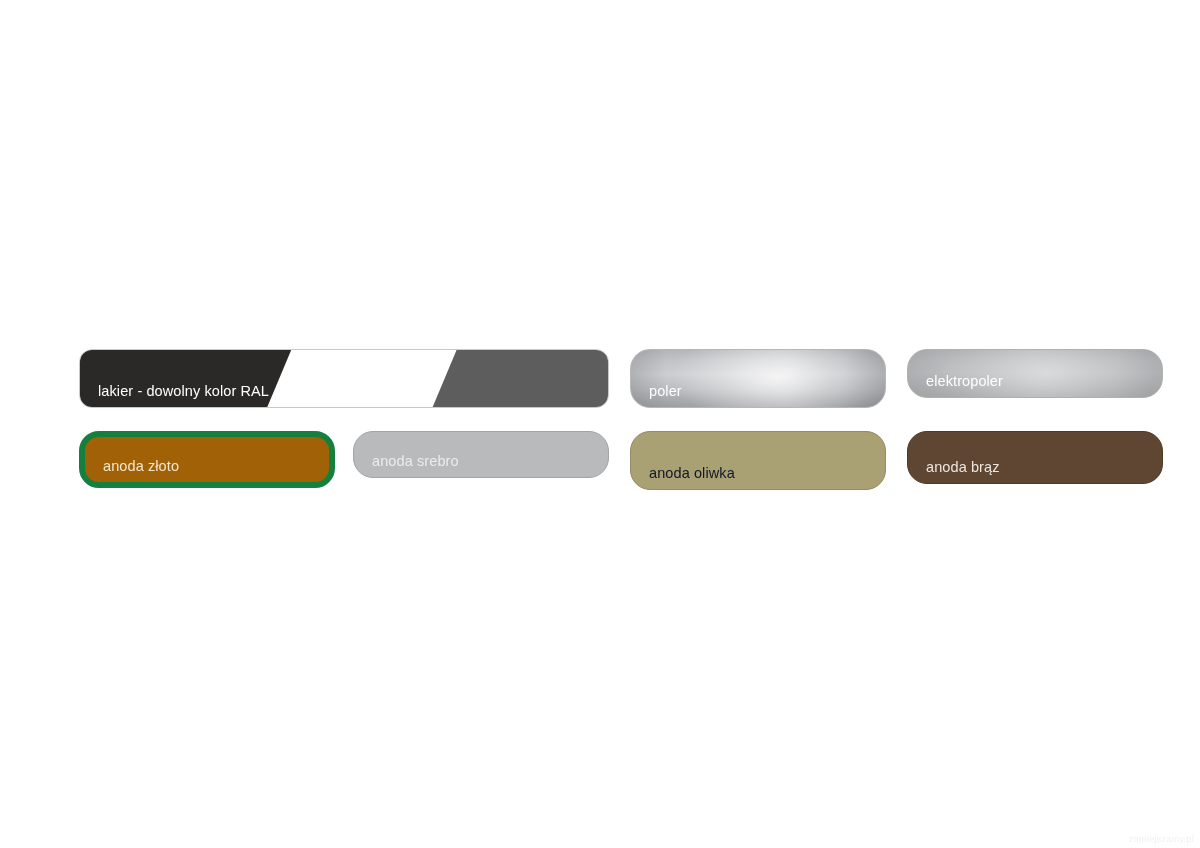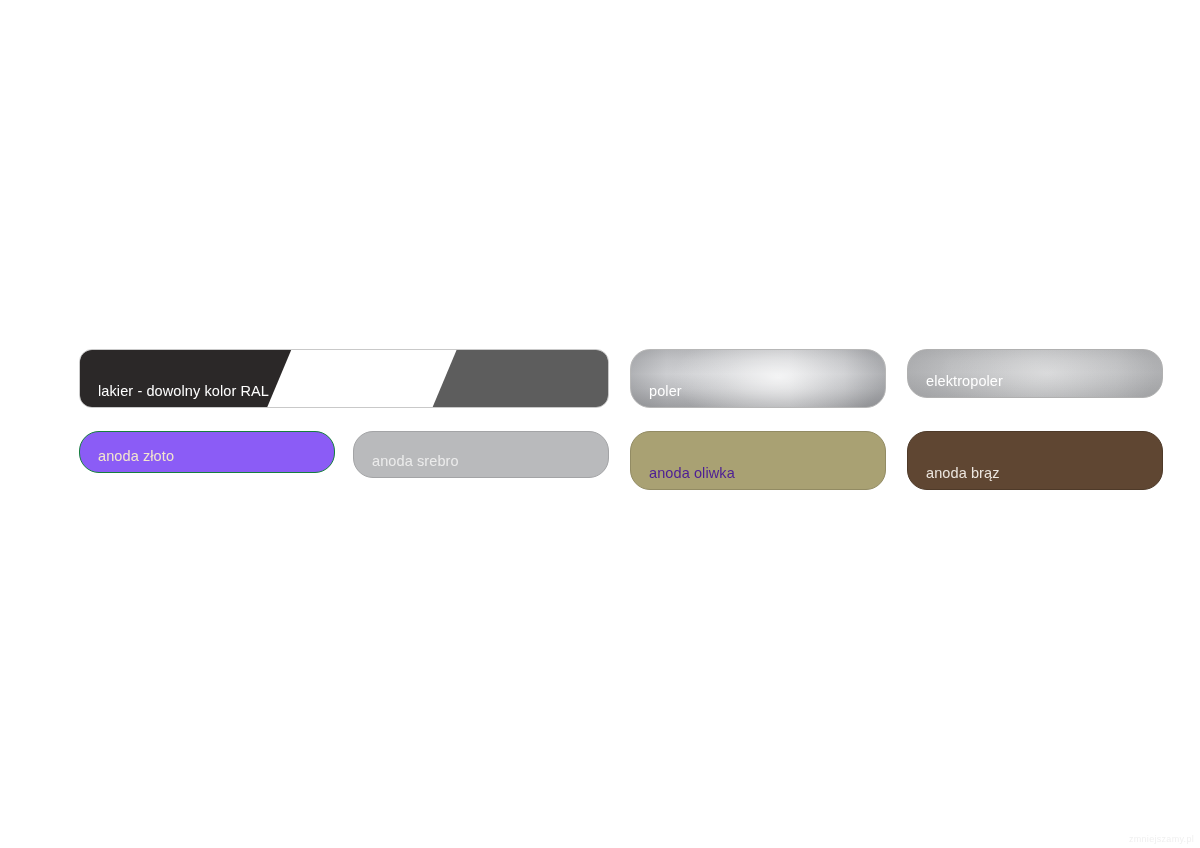--- a/index.html
+++ b/index.html
@@ -133,23 +133,23 @@
   }
   #swatch-elektropoler .swatch-label {
     color: #ffffff;
   }
 
   
   #swatch-zloto {
     left: 79px;
     top: 431px;
     width: 256px;
-    height: 42px;
-    background: #8b5cf6;
-    border: 1px solid #15803d;
+    height: 57px;
+    background: #a16207;
+    border: 6px solid #15803d;
   }
   #swatch-zloto .swatch-label { color: #f3e6ce; }
 
   #swatch-srebro {
     left: 353px;
     top: 431px;
     width: 256px;
     height: 47px;
     background: #b9babc;
     border: 1px solid #a3a4a6;
@@ -157,27 +157,27 @@
   #swatch-srebro .swatch-label { color: #ececec; }
 
   #swatch-oliwka {
     left: 630px;
     top: 431px;
     width: 256px;
     height: 59px;
     background: #a9a173;
     border: 1px solid #928b63;
   }
-  #swatch-oliwka .swatch-label { color: #4c1d95; }
+  #swatch-oliwka .swatch-label { color: #0f172a; }
 
   #swatch-braz {
     left: 907px;
     top: 431px;
     width: 256px;
-    height: 59px;
+    height: 53px;
     background: #5f4632;
     border: 1px solid #4e3a29;
   }
   #swatch-braz .swatch-label { color: #ece6df; }
 
   
   #watermark {
     position: absolute;
     right: 6px;
     bottom: 4px;

